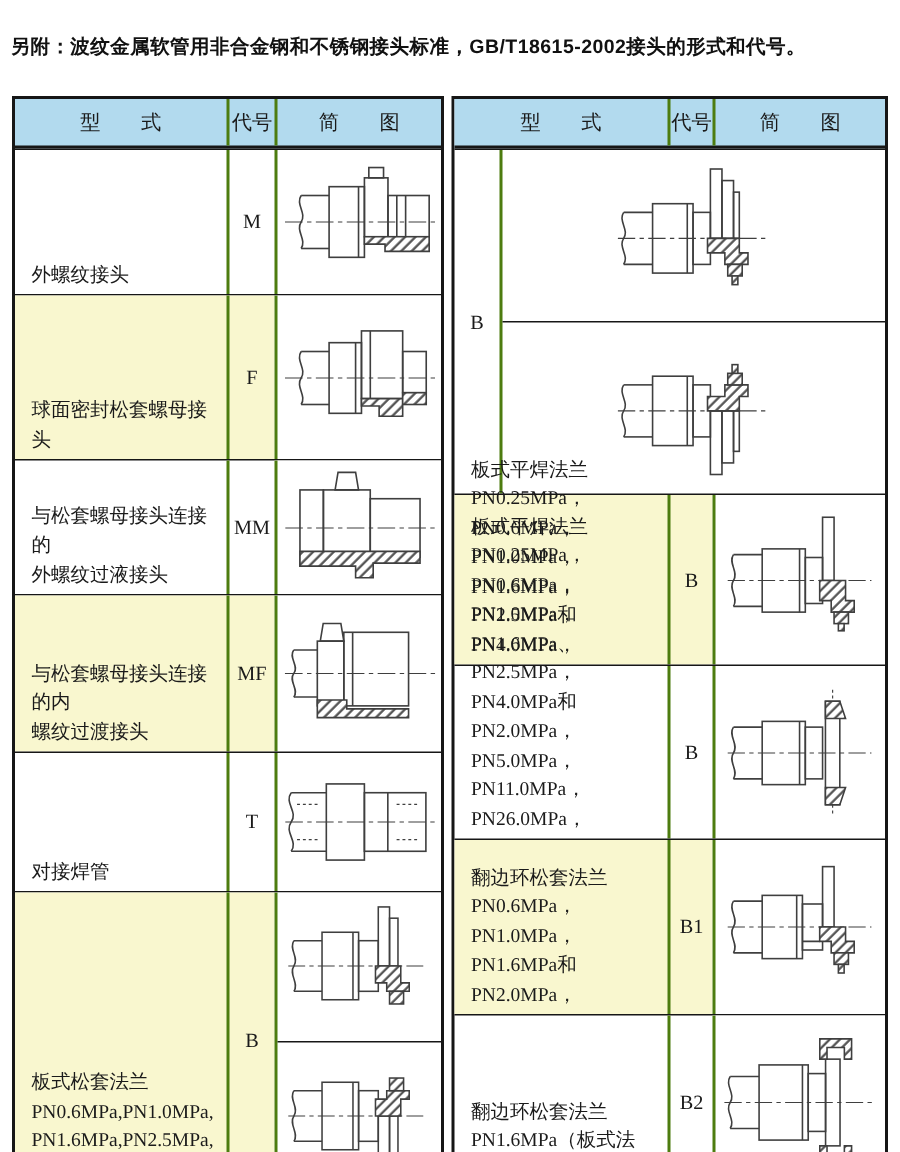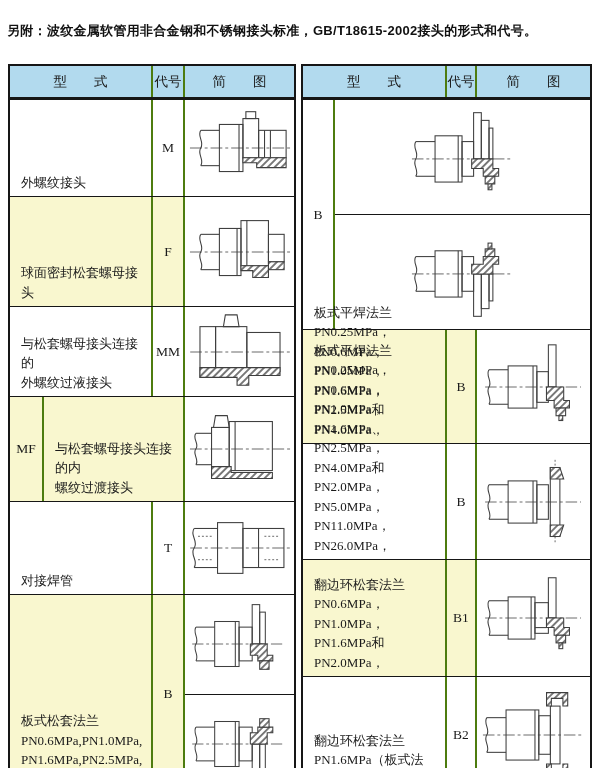--- a/index.html
+++ b/index.html
@@ -127,25 +127,25 @@
           <rect x="12" y="16" width="16" height="52"></rect>
           <rect x="28" y="16" width="32" height="52"></rect>
           <polygon points="38,4 50,4 52,16 36,16"></polygon>
           <rect x="60" y="22" width="34" height="40"></rect>
           <polygon points="12,58 94,58 94,66 62,66 62,76 50,76 50,68 12,68" fill="url(#hatch)"></polygon>
         </svg>
       </div>
     </div>
 
     <div class="tr" style="height:105px;">
-      <div class="td w-code-l cell-code hl">MF</div>
       <div class="td w-type-l cell-type hl">
           <span>与松套螺母接头连接的内
 螺纹过渡接头</span>
         </div>
+      <div class="td w-code-l cell-code hl">MF</div>
       <div class="td w-sk cell-sketch">
         <svg class="sk" width="104" height="84" viewBox="0 0 106 84" fill="none" stroke="#3f3f3f" stroke-width="1.1">
           <line x1="2" y1="42" x2="104" y2="42" stroke-width="0.8" stroke-dasharray="12 3 3 3"></line>
           <path d="M8 26 c-4 5 4 11 0 16 c-4 5 4 11 0 16"></path>
           <line x1="8" y1="26" x2="24" y2="26"></line>
             <line x1="8" y1="58" x2="24" y2="58"></line>
           <rect x="24" y="20" width="18" height="44"></rect>
           <polygon points="28,8 40,8 42,20 26,20"></polygon>
           <rect x="42" y="14" width="44" height="50"></rect>
             <line x1="48" y1="14" x2="48" y2="64"></line>

